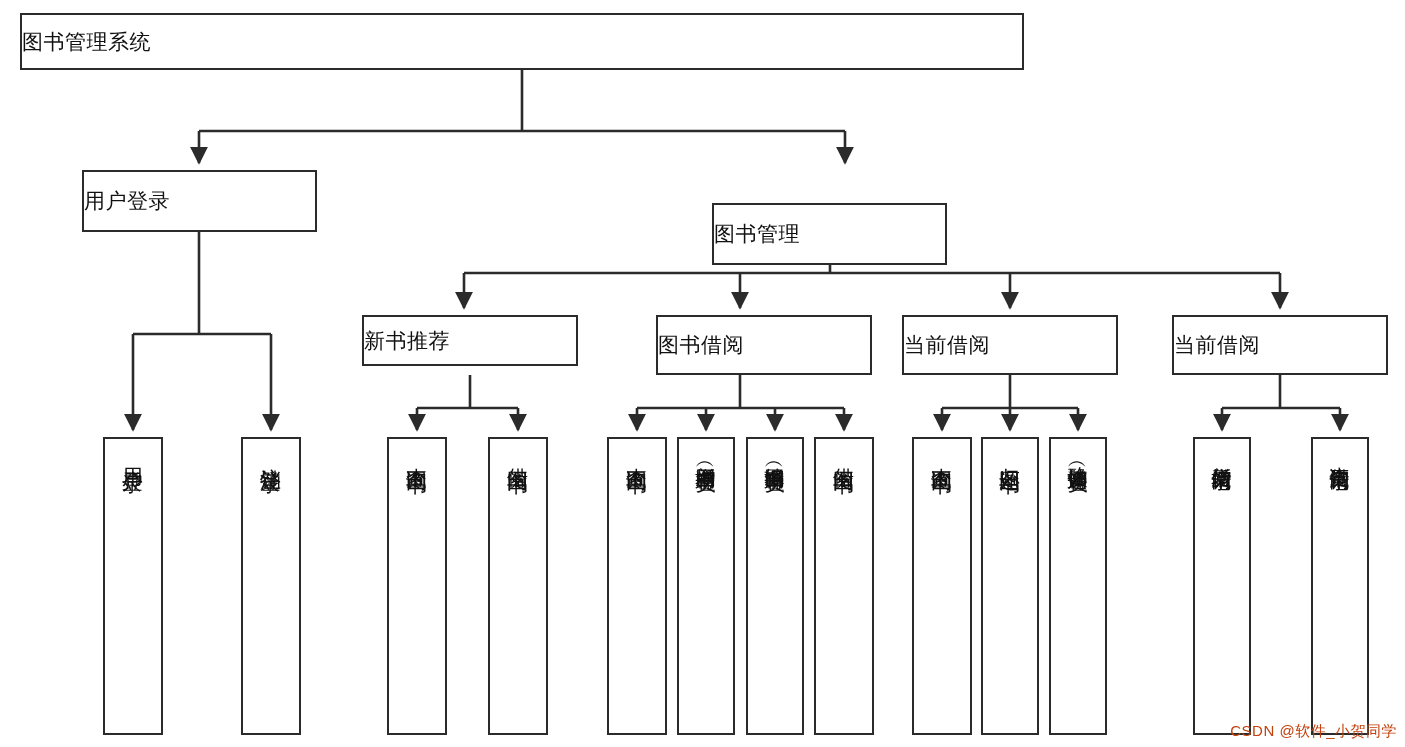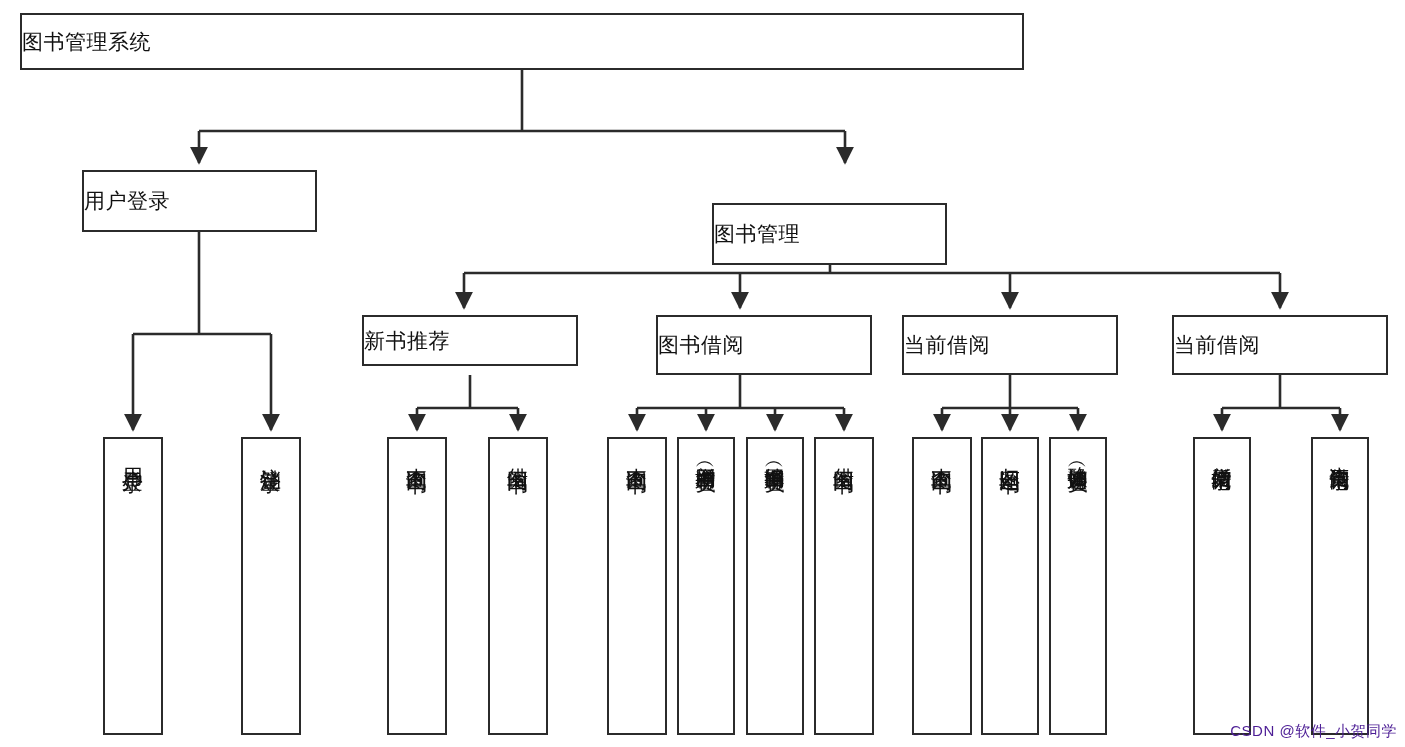--- a/index.html
+++ b/index.html
@@ -58,21 +58,21 @@
   }
   .node.vert.narrow .label {
     font-size: 20px;
     letter-spacing: 1px;
   }
   #watermark {
     position: absolute;
     right: 8px;
     bottom: 6px;
     font-size: 15px;
-    color: #4c1d95;
+    color: #c2410c;
     letter-spacing: 0.5px;
     z-index: 9;
     white-space: nowrap;
     text-align: center;
   }
 </style>
 </head>
 <body>
 
 <div id="canvas">

